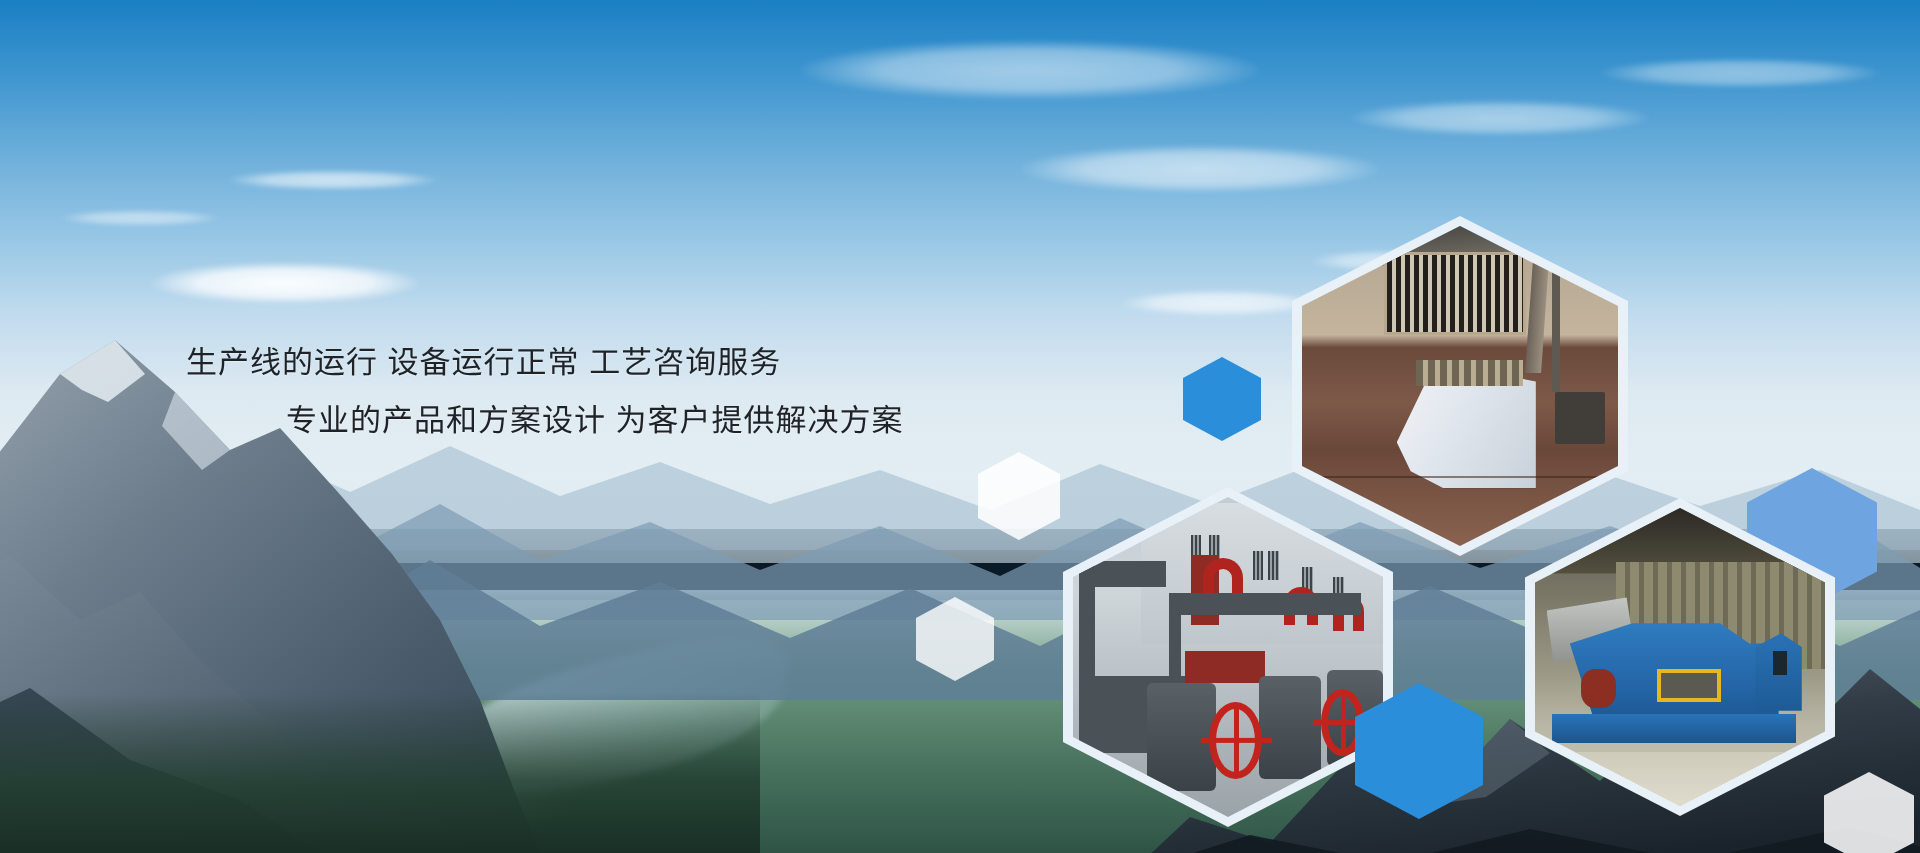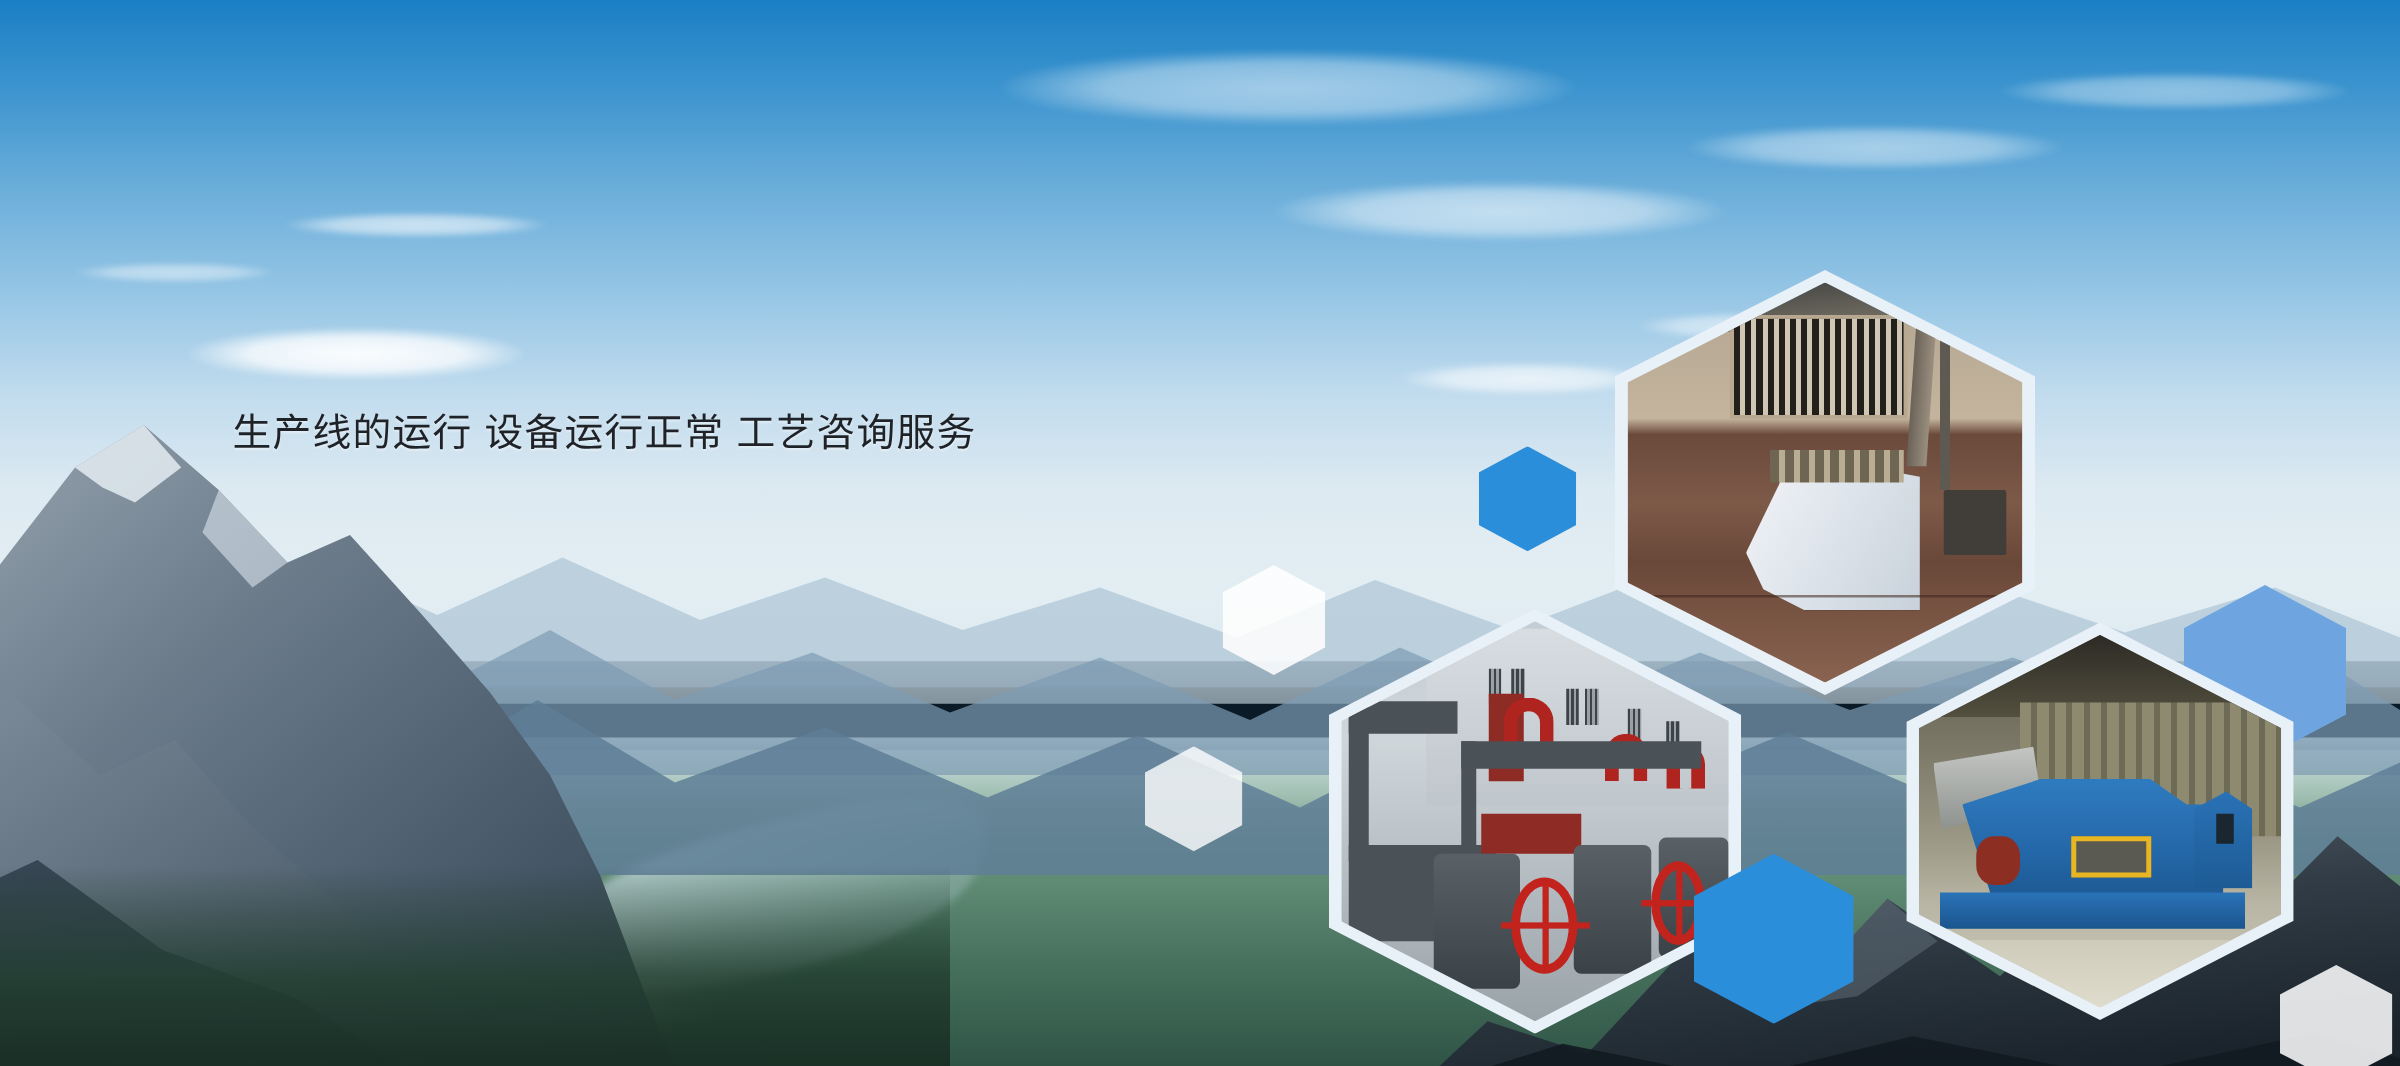--- a/index.html
+++ b/index.html
@@ -98,21 +98,21 @@
   .rock-right svg{ display:block; width:100%; height:100%; }
 
   
   .forest{
     position:absolute; left:0; bottom:0; width:760px; height:160px;
     background:linear-gradient(180deg, rgba(42,74,58,0) 0%, rgba(34,62,48,.85) 55%, rgba(24,46,36,.95) 100%);
   }
 
   
   .headline{
-    position:absolute; left:0; top:318px; width:1060px;
+    position:absolute; left:0; top:334px; width:1060px;
     padding-left:186px;
     z-index:40;
   }
   .headline .line{
     font-size:31px;
     line-height:58px;
     letter-spacing:1px;
     color:#1f2328;
     white-space:nowrap;
     font-weight:400;
@@ -370,20 +370,21 @@
         <path d="M0,330 L60,274 L140,300 L220,214 L300,262 L380,176 L470,238 L560,150 L650,216 L740,126 L820,190 L820,330 Z" fill="url(#darkRock)"></path>
         <path d="M300,262 L380,176 L420,210 L356,254 Z" fill="#6b7783" opacity=".45"></path>
         <path d="M560,150 L650,216 L600,246 L528,196 Z" fill="#64707c" opacity=".35"></path>
         <path d="M0,330 L120,292 L260,320 L400,286 L560,318 L720,284 L820,312 L820,330 Z" fill="#121a21" opacity=".9"></path>
       </svg>
     </div>
   </div>
 
   <div class="headline">
     <div class="line line1">生产线的运行 设备运行正常 工艺咨询服务</div>
+    <div class="line line2">专业的产品和方案设计  为客户提供解决方案</div>
   </div>
 
   <div class="hex hex-light-blue" id="hexLightRight"></div>
 
   <div class="hex hex-solid-blue" id="hexBlueSmallTop"></div>
 
   <div class="hex hex-white" id="hexWhiteMidA"></div>
 
   <div class="hex hex-white-soft" id="hexWhiteMidB"></div>
 

